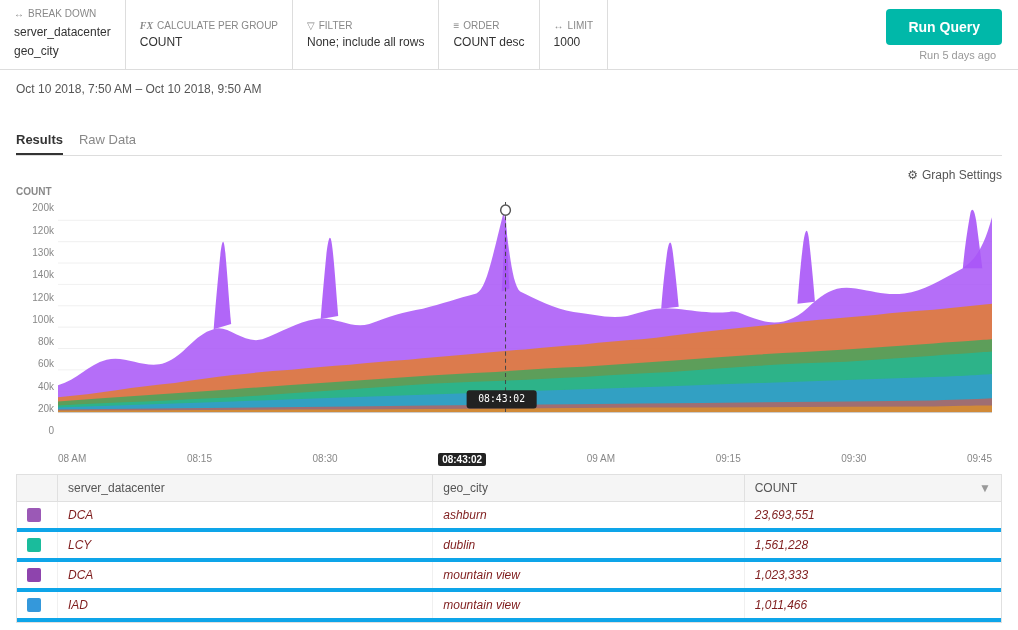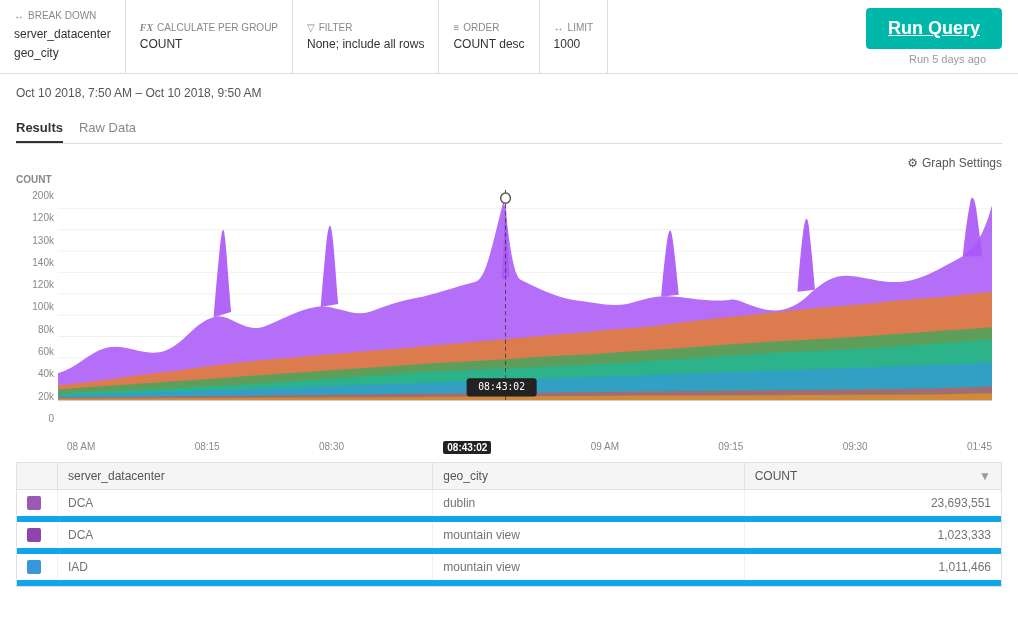--- a/index.html
+++ b/index.html
@@ -46,54 +46,54 @@
       margin-left: auto;
       padding: 8px 16px;
       gap: 4px;
     }
     .run-btn {
       background: #00b8a9;
       color: #fff;
       border: none;
       border-radius: 4px;
       padding: 10px 22px;
-      font-size: 18px;
+      font-size: 14px;
       font-weight: 600;
       cursor: pointer;
       white-space: nowrap;
-      text-decoration: underline;
     }
     .run-hint {
       font-size: 11px;
       color: #999;
       padding-left: 27px;
     }
 
     .content-area {
       padding: 12px 16px 0 16px;
     }
 
     .date-range {
       font-size: 12px;
       color: #555;
-      margin-bottom: 16px;
+      margin-bottom: 8px;
     }
 
     .tabs {
       display: flex;
       gap: 16px;
       border-bottom: 1px solid #ddd;
       margin-bottom: 12px;
     }
     .tab {
       padding: 4px 0 6px;
       font-size: 13px;
       cursor: pointer;
       color: #888;
       border-bottom: 2px solid transparent;
+      margin-top: 24px;
     }
     .tab.active {
       color: #333;
       font-weight: 600;
       border-bottom: 2px solid #333;
     }
 
     .graph-header {
       display: flex;
       justify-content: flex-end;
@@ -138,21 +138,20 @@
 
     .x-axis-labels {
       position: absolute;
       bottom: 0;
       left: 42px;
       right: 10px;
       display: flex;
       justify-content: space-between;
       font-size: 10px;
       color: #888;
-      margin-left: 9px;
     }
 
     .y-axis-ticks {
       position: absolute;
       left: 0;
       top: 16px;
       bottom: 30px;
       width: 42px;
       display: flex;
       flex-direction: column-reverse;
@@ -181,27 +180,27 @@
       border-bottom: 1px solid #e0e0e0;
       border-right: 1px solid #e0e0e0;
       position: sticky;
       top: 0;
     }
     .data-table th:last-child {
       border-right: none;
     }
     .data-table td {
       padding: 6px 10px;
-      border-bottom: 6px solid #0ea5e9;
+      border-bottom: 4px solid #0ea5e9;
       border-right: 1px solid #f0f0f0;
-      color: #737373;
+      color: #7f1d1d;
+      font-style: italic;
     }
     .data-table td:last-child {
       border-right: none;
-      text-align: right;
     }
     .color-swatch {
       display: inline-block;
       width: 14px;
       height: 14px;
       border-radius: 2px;
       vertical-align: middle;
       margin-right: 6px;
     }
     .color-cell {
@@ -357,21 +356,21 @@
     </div>
 
     <div class="x-axis-labels">
       <span>08 AM</span>
       <span>08:15</span>
       <span>08:30</span>
       <span style="font-weight:600;color:#333;background:#222;color:#fff;padding:1px 4px;border-radius:2px;font-size:10px;">08:43:02</span>
       <span>09 AM</span>
       <span>09:15</span>
       <span>09:30</span>
-      <span>01:45</span>
+      <span>09:45</span>
     </div>
 
     <div style="position:absolute;left:0;top:16px;bottom:30px;width:42px;display:flex;flex-direction:column-reverse;justify-content:space-between;align-items:flex-end;padding-right:4px;">
       <span class="y-tick">0</span>
       <span class="y-tick">20k</span>
       <span class="y-tick">40k</span>
       <span class="y-tick">60k</span>
       <span class="y-tick">80k</span>
       <span class="y-tick">100k</span>
       <span class="y-tick">120k</span>
@@ -396,22 +395,32 @@
         </tr>
       </thead>
       <tbody id="table-body">
       <tr>
     <td>
       <div class="color-cell">
         <span class="color-swatch" style="background:#9b59b6;"></span>
       </div>
     </td>
     <td>DCA</td>
+    <td>ashburn</td>
+    <td>23,693,551</td>
+  </tr>
+          <tr>
+    <td>
+      <div class="color-cell">
+        <span class="color-swatch" style="background:#1abc9c;"></span>
+      </div>
+    </td>
+    <td>LCY</td>
     <td>dublin</td>
-    <td>23,693,551</td>
+    <td>1,561,228</td>
   </tr>
           <tr>
     <td>
       <div class="color-cell">
         <span class="color-swatch" style="background:#8e44ad;"></span>
       </div>
     </td>
     <td>DCA</td>
     <td>mountain view</td>
     <td>1,023,333</td>

